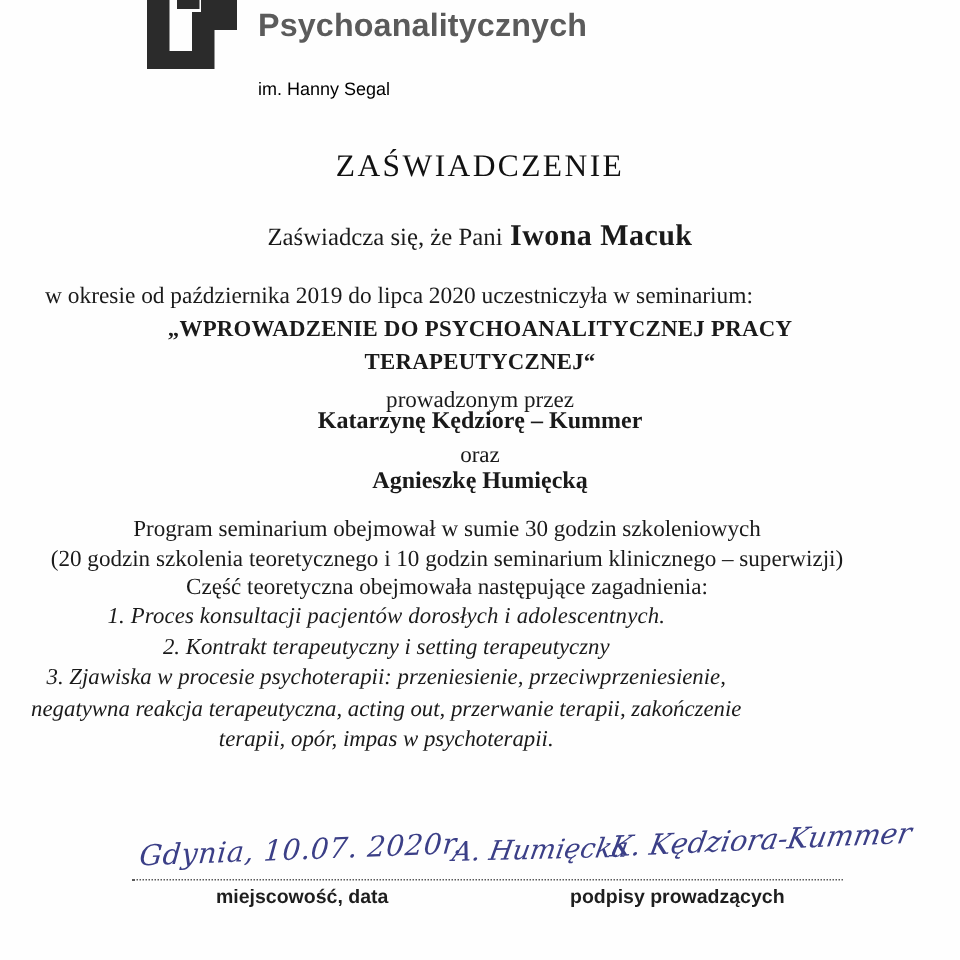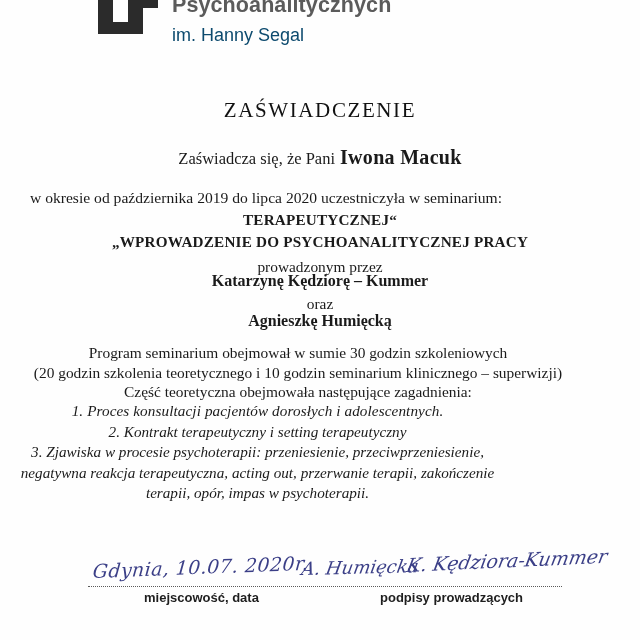--- a/index.html
+++ b/index.html
@@ -13,21 +13,21 @@
     height: 640px;
     background: #fefefe;
     font-family: "Liberation Serif", "DejaVu Serif", serif;
     color: #1a1a1a;
     overflow: hidden;
   }
 
   
   .header {
     position: absolute;
-    top: 0;
+    top: 12px;
     left: 0;
     width: 528px;
     height: 50px;
     display: flex;
     align-items: flex-start;
     padding-left: 20px;
   }
   .logo-mark {
     position: absolute;
     left: 96px;
@@ -45,25 +45,25 @@
   }
   .org-line1 {
     font-size: 21.5px;
     font-weight: bold;
     color: #5b5b5b;
     letter-spacing: 0.1px;
     line-height: 22px;
     white-space: nowrap;
   }
   .org-line2 {
-    font-size: 18px;
+    font-size: 12px;
     font-weight: normal;
-    color: #0c4a6e;
+    color: #000000;
     line-height: 22px;
-    margin-top: 8px;
+    margin-top: 20px;
     white-space: nowrap;
   }
 
   
   .doc-title {
     position: absolute;
     top: 98px;
     left: 0;
     width: 640px;
     text-align: center;
@@ -256,22 +256,22 @@
 
   <div class="doc-title">ZAŚWIADCZENIE</div>
 
   <div class="recipient-line">
     <span>Zaświadcza się, że Pani</span><span class="name">Iwona Macuk</span>
   </div>
 
   <div class="period-line">w okresie od października 2019 do lipca 2020 uczestniczyła w seminarium:</div>
 
   <div class="seminar-title">
+    <div>„WPROWADZENIE DO PSYCHOANALITYCZNEJ PRACY</div>
     <div>TERAPEUTYCZNEJ“</div>
-    <div>„WPROWADZENIE DO PSYCHOANALITYCZNEJ PRACY</div>
   </div>
 
   <div class="leadin">prowadzonym przez</div>
   <div class="leader-1">Katarzynę Kędziorę – Kummer</div>
   <div class="conj">oraz</div>
   <div class="leader-2">Agnieszkę Humięcką</div>
 
   <div class="program-block">
     <div>Program seminarium obejmował w sumie 30 godzin szkoleniowych</div>
     <div>(20 godzin szkolenia teoretycznego i 10 godzin seminarium klinicznego – superwizji)</div>

